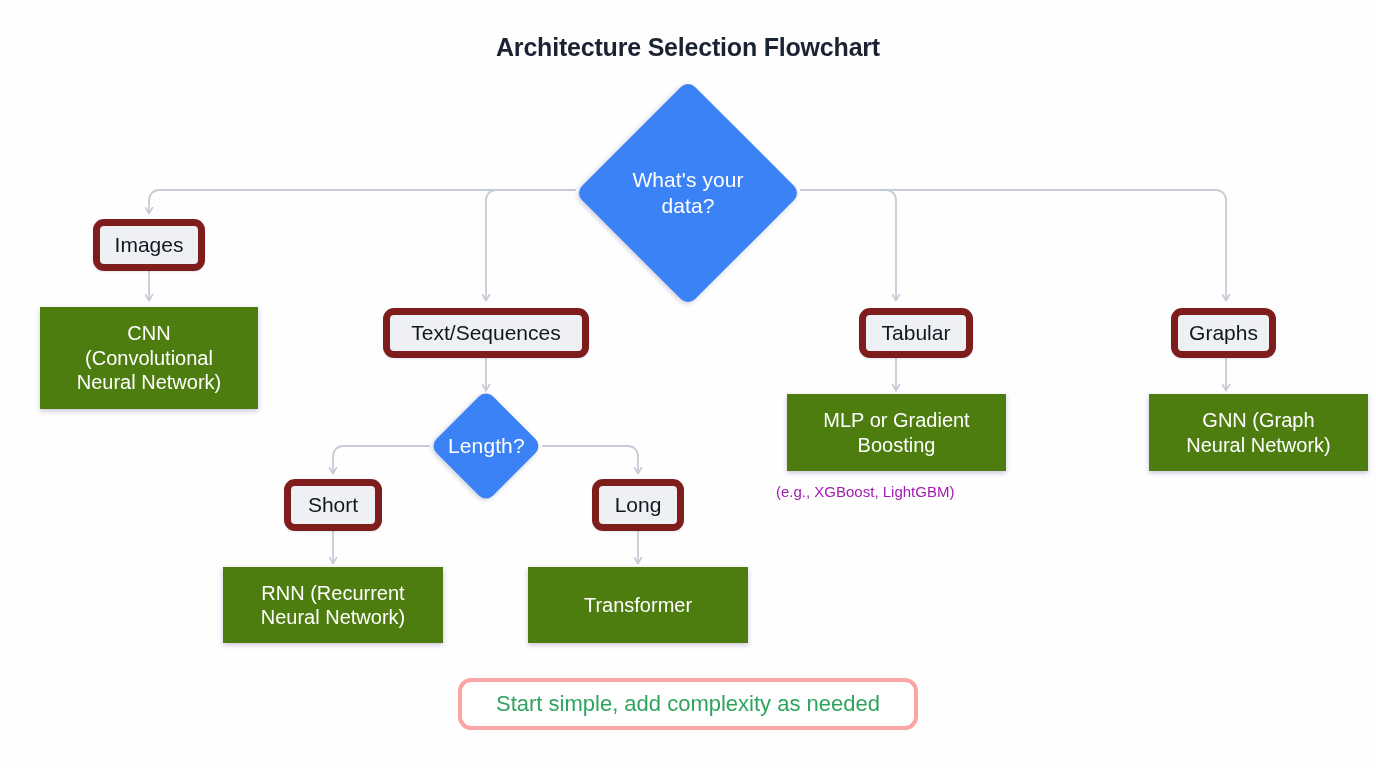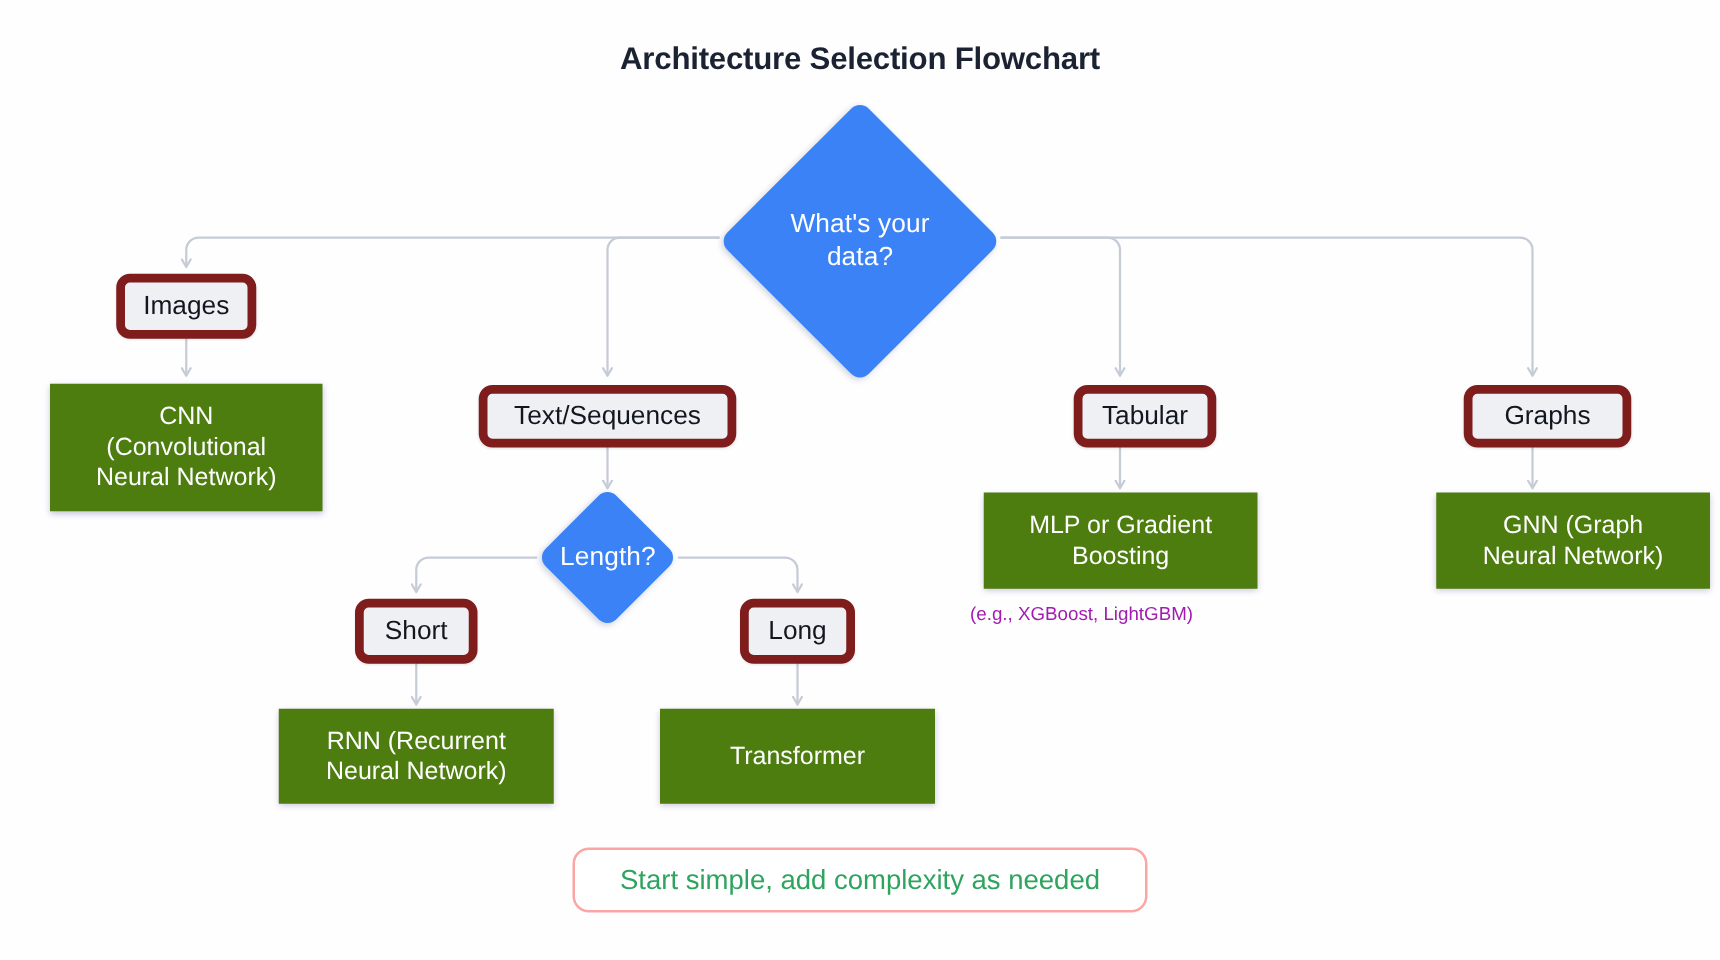--- a/index.html
+++ b/index.html
@@ -101,21 +101,21 @@
   }
 
   
   .footer-note {
     position: absolute;
     box-sizing: border-box;
     display: flex;
     align-items: center;
     justify-content: center;
     background: #ffffff;
-    border: 2px solid #fca5a5;
+    border: 4px solid #fca5a5;
     border-radius: 13px;
     color: #2fa45e;
     font-size: 22px;
   }
 </style>
 </head>
 <body>
 
 <div id="canvas">
 
@@ -165,21 +165,21 @@
   </div>
 
   <div class="node chip" style="left:383px; top:308px; width:206px; height:50px;">
     <span>Text/Sequences</span>
   </div>
 
   <div class="node chip" style="left:839px; top:308px; width:114px; height:50px;margin-left:20px;">
     <span>Tabular</span>
   </div>
 
-  <div class="node chip" style="left:1171px; top:308px; width:134px; height:50px;">
+  <div class="node chip" style="left:1171px; top:308px; width:105px; height:50px;">
     <span>Graphs</span>
   </div>
 
   <div class="node result" style="left:40px; top:307px; width:218px; height:102px;">
     <span>CNN
 (Convolutional
 Neural Network)</span>
   </div>
 
   <div class="node result" style="left:787px; top:394px; width:219px; height:77px;">

